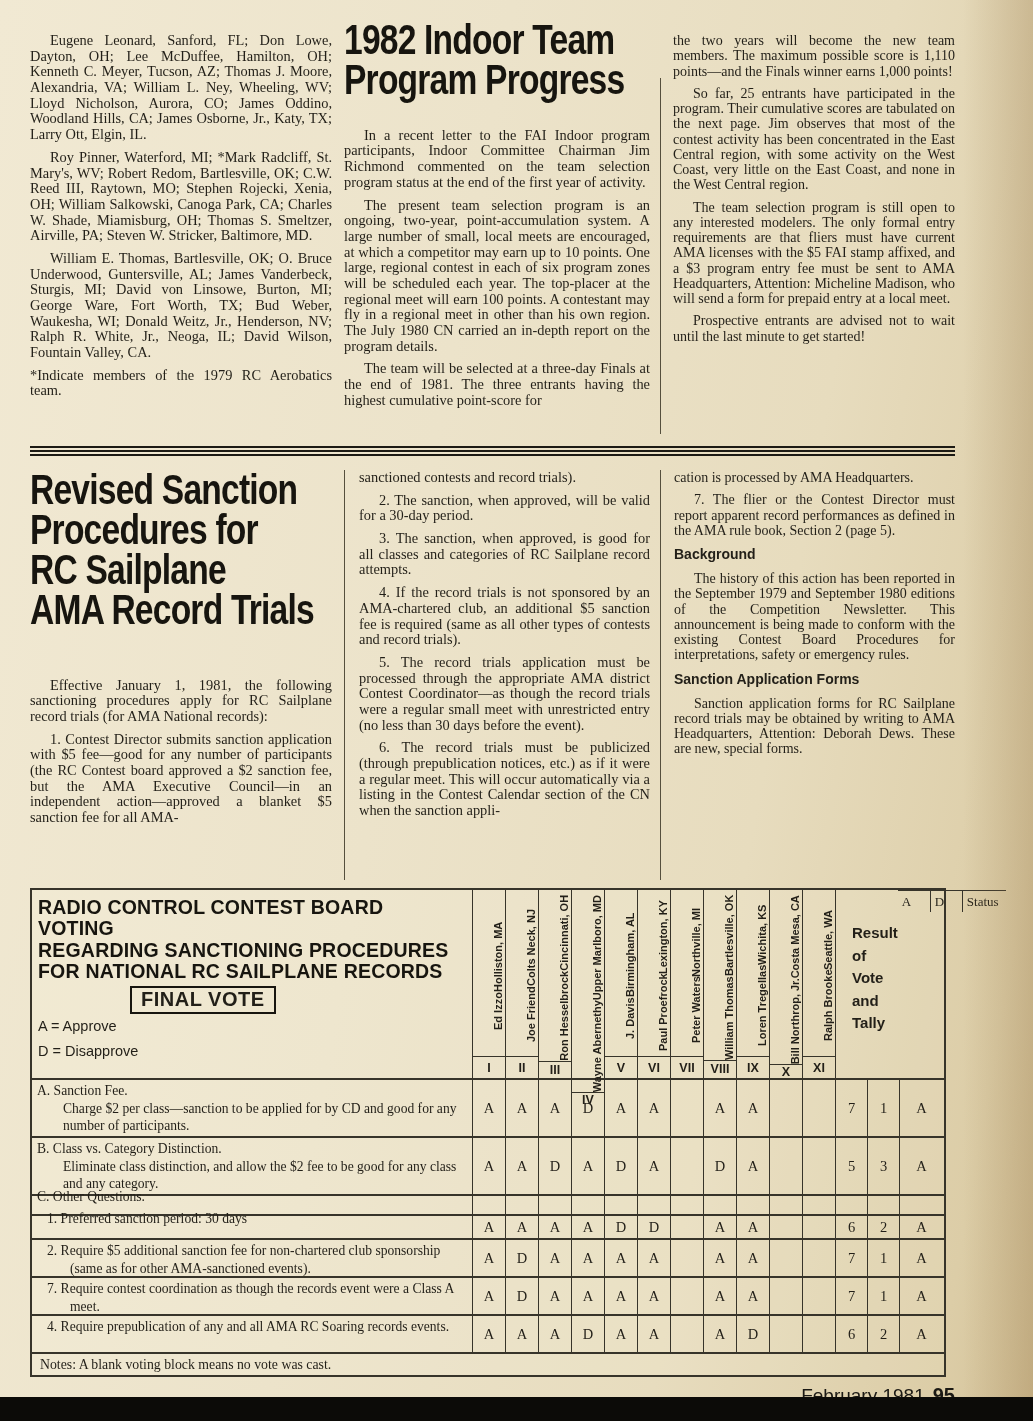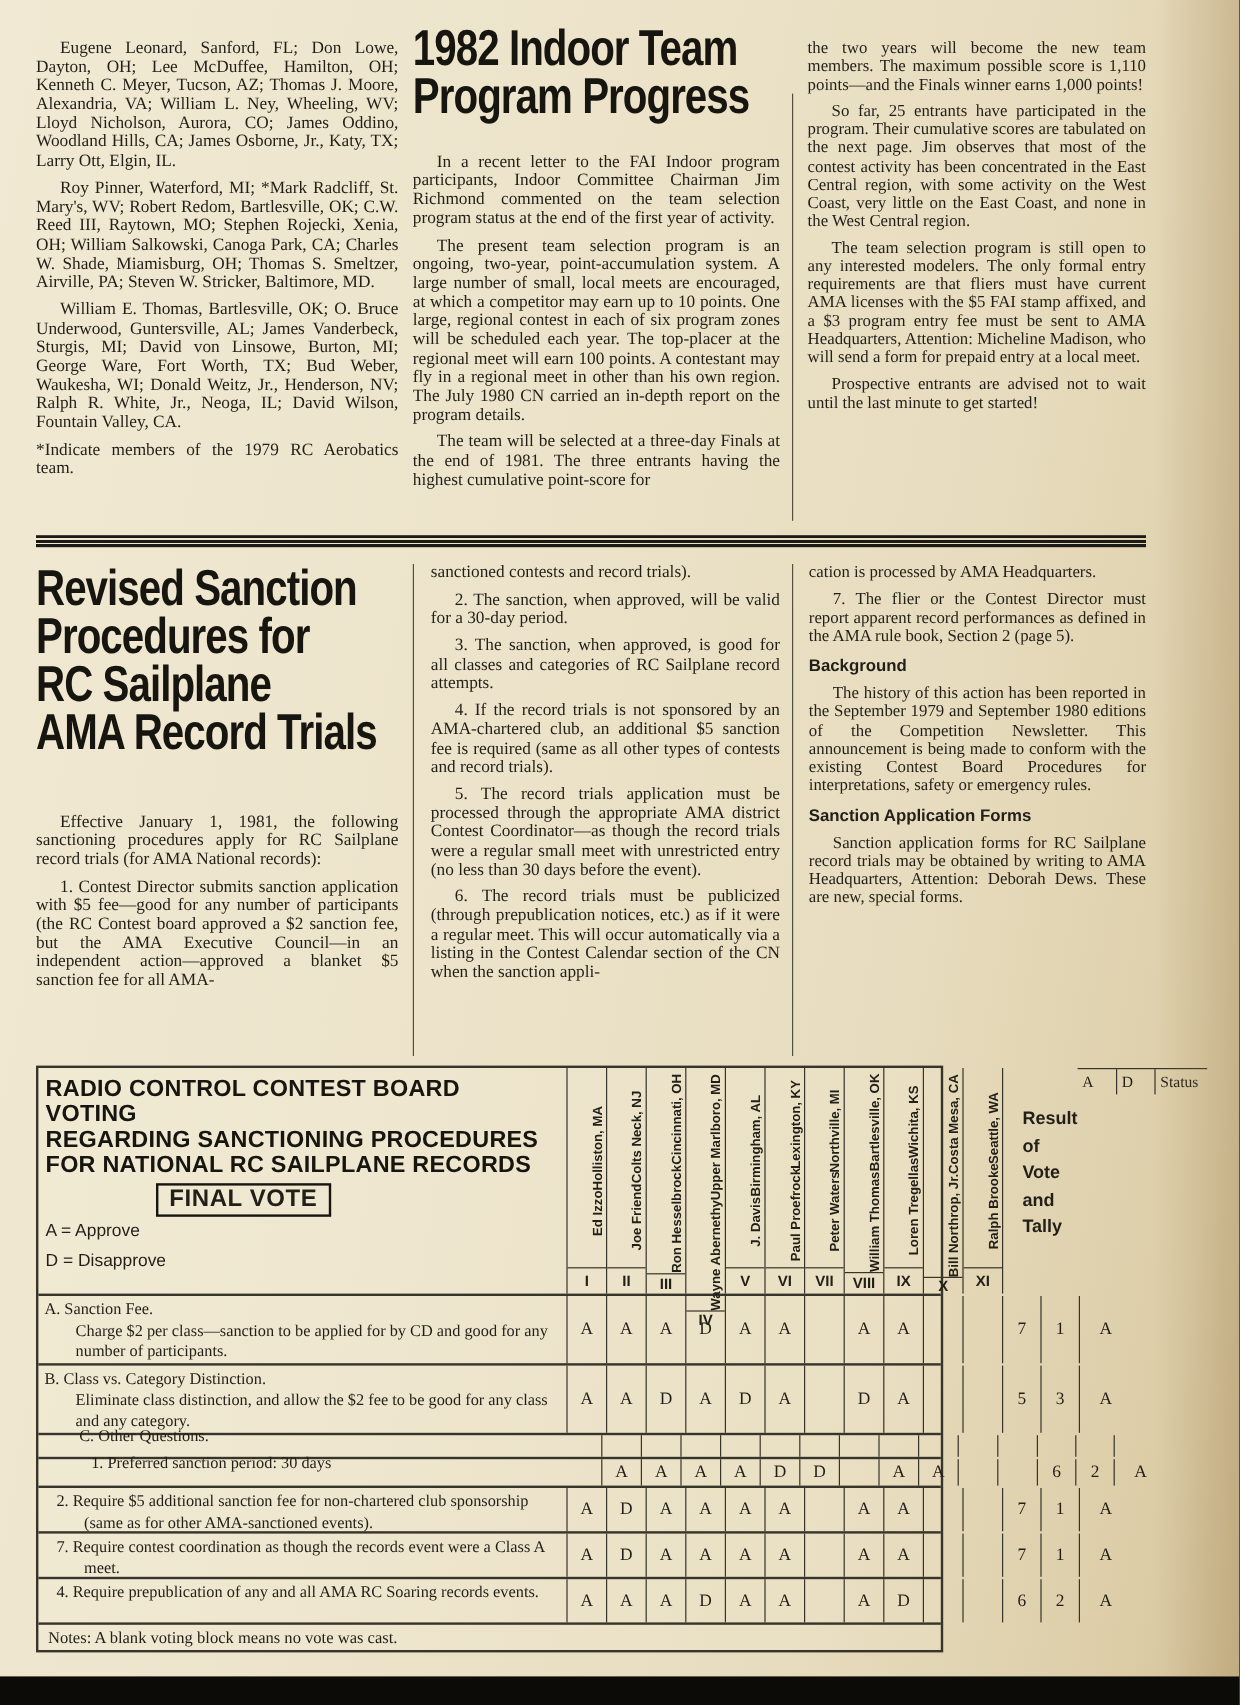--- a/index.html
+++ b/index.html
@@ -54,41 +54,41 @@
   
   .thick-rule{
     height:10px; margin:0 0 0 0;
     background:repeating-linear-gradient(to bottom,
       #1c1a14 0px,#1c1a14 2.4px, rgba(0,0,0,0) 2.4px, rgba(0,0,0,0) 3.8px,
       #1c1a14 3.8px,#1c1a14 6.2px, rgba(0,0,0,0) 6.2px, rgba(0,0,0,0) 7.6px,
       #1c1a14 7.6px,#1c1a14 10px);
   }
   
   .vtable{
-    width:756px; margin-top:8px; border:2.5px solid var(--line);
+    width:916px; margin-top:8px; border:2.5px solid var(--line);
     background:rgba(255,252,240,.12);
   }
   .trow{display:flex; border-top:2px solid var(--line);}
   .trow:first-child{border-top:none;}
   .q{width:440px; flex-shrink:0; padding:2px 6px 2px 5px; font-size:13.6px; line-height:1.3;}
   .q-detail{padding-left:26px;}
   .q.sub{padding-left:38px; text-indent:-23px;}
   .v,.t{
     width:33px; flex-shrink:0; border-left:1.5px solid var(--line);
     display:flex; align-items:center; justify-content:center;
     font-size:14.5px;
   }
   .t{width:32px;}
   .t.st{width:44px;}
   .h-ab{height:58px;}
   .h-c{height:20px;}
   .h-s1{height:24px;}
   .h-s{height:38px;}
   .h-c .q, .h-s1 .q{display:flex; align-items:center;}
-  .h-s1 .q, .h-c .q{padding-top:0; padding-bottom:17px;margin-left:29px;}
+  .h-s1 .q, .h-c .q{padding-top:0; padding-bottom:17px;}
   
   .thead{display:flex; height:188px;}
   .q-head{width:440px; flex-shrink:0; padding:7px 8px 10px 6px; display:flex; flex-direction:column;}
   .t-title{
     font-family:"Liberation Sans",sans-serif; font-weight:700;
     font-size:19.5px; line-height:1.1; letter-spacing:.2px; color:#17150f;
   }
   .final-vote{
     width:fit-content; margin:3px 0 0 92px; padding:0 9px 1px;
     border:2.5px solid #17150f;
@@ -423,16 +423,19 @@
         <div class="v"></div>
         <div class="v"></div>
         <div class="t">6</div>
         <div class="t">2</div>
         <div class="t st">A</div>
       </div>
 
       <div class="notes-row">Notes: A blank voting block means no vote was cast.</div>
     </div>
 
+    <div class="page-footer">
+      <span>February 1981</span><b>95</b>
+    </div>
   </div>
 
   <div class="bottom-bar"></div>
 </div>
 
 </body></html>

